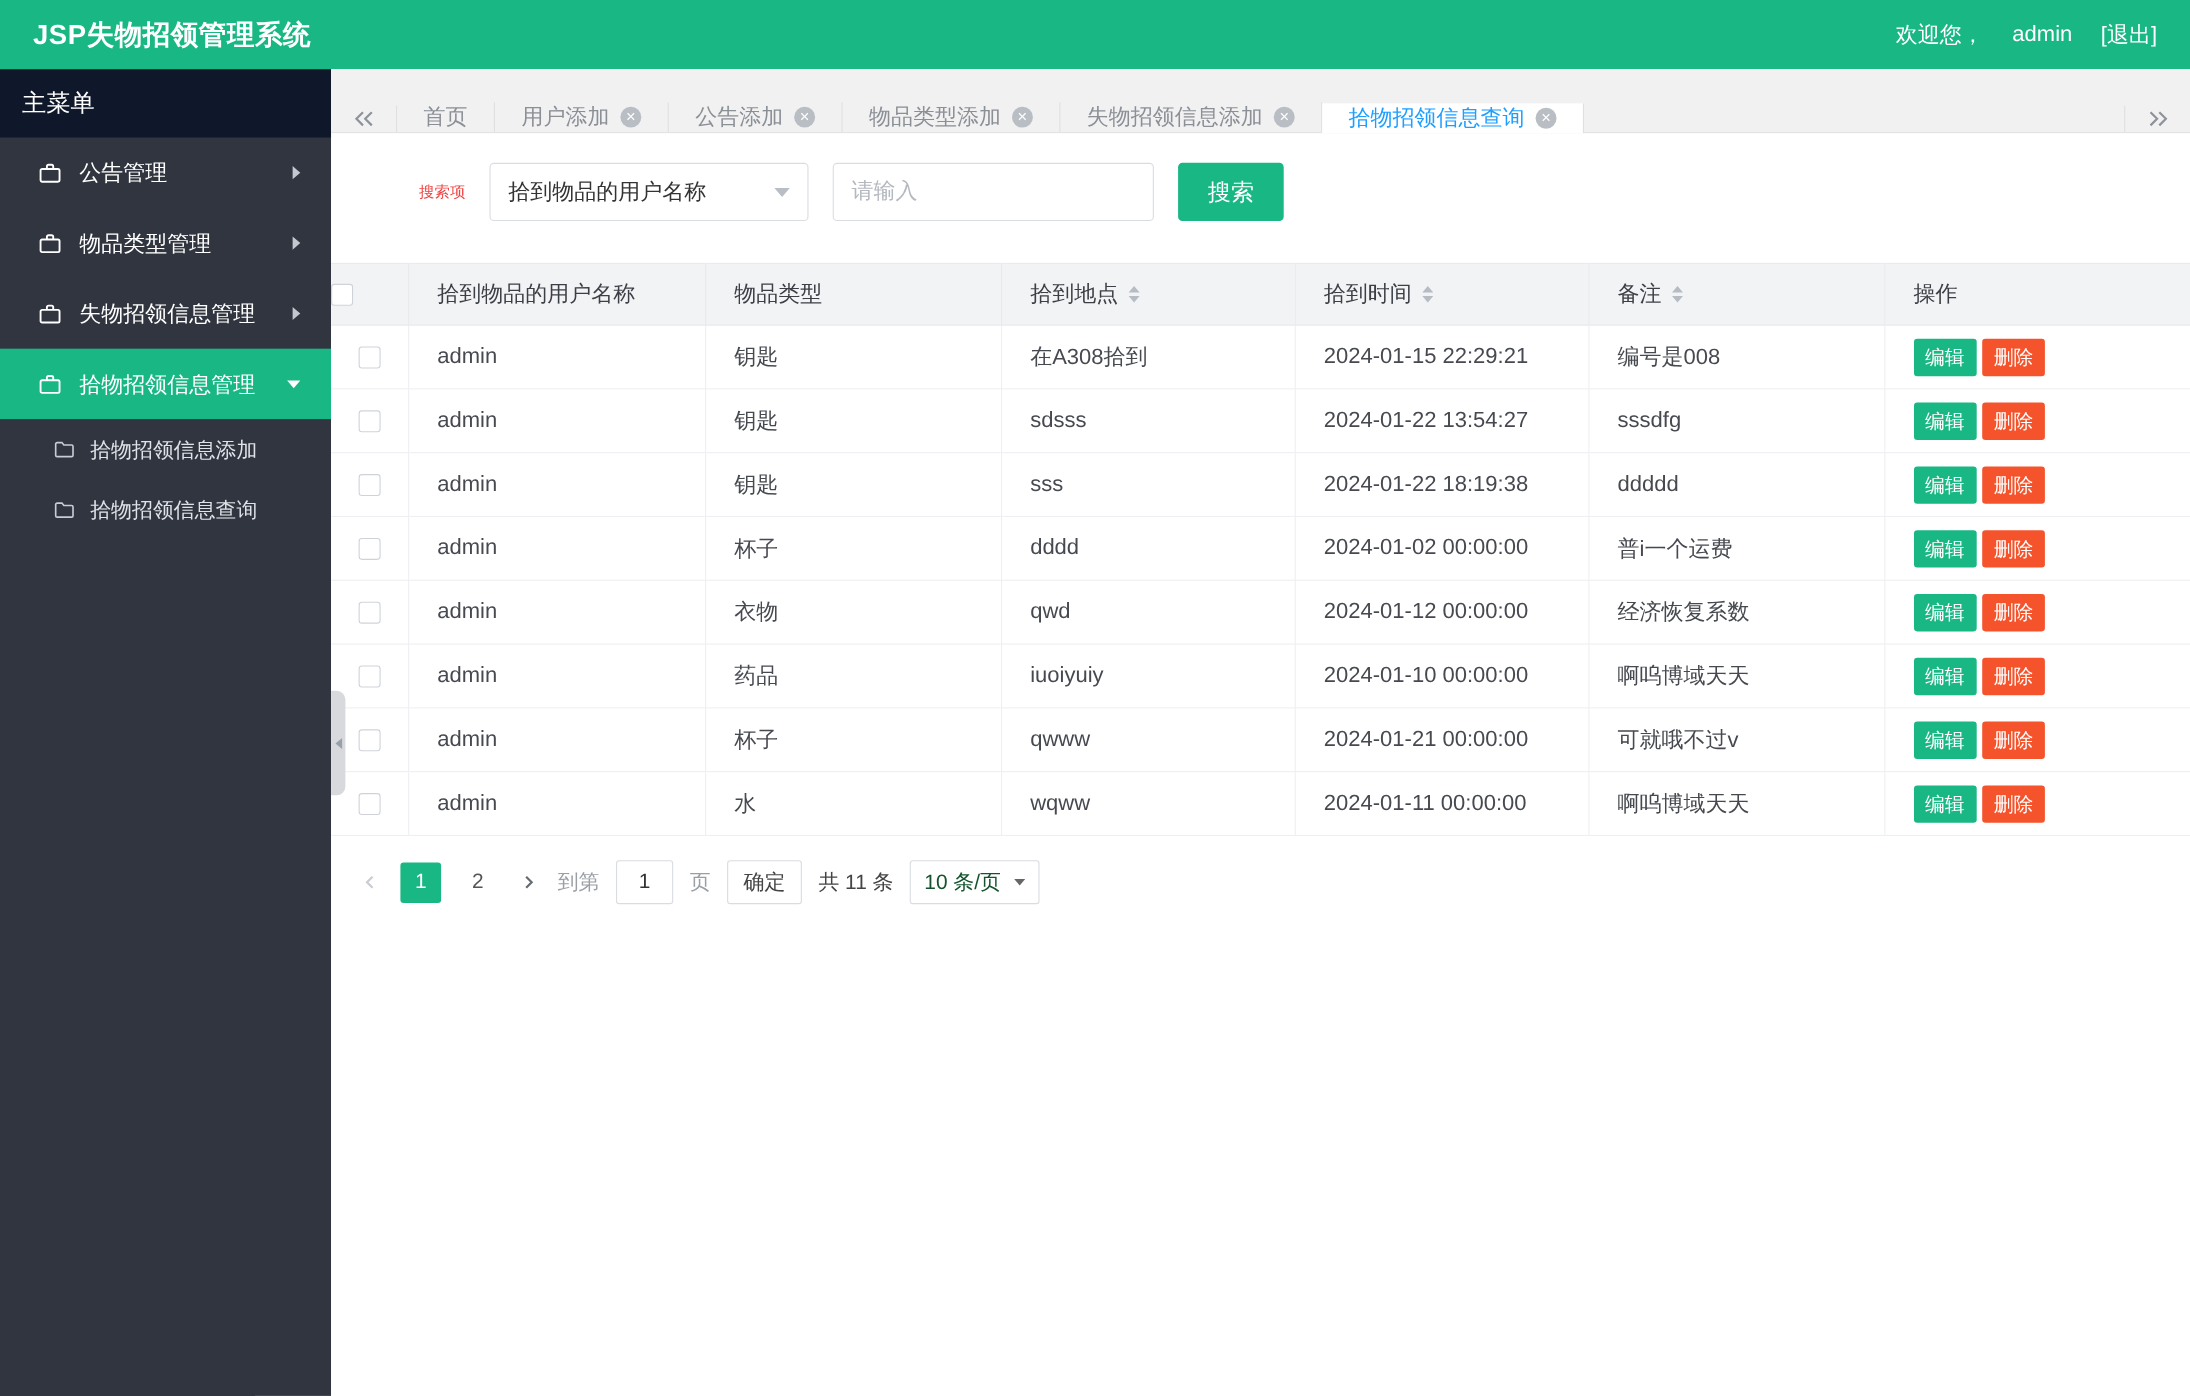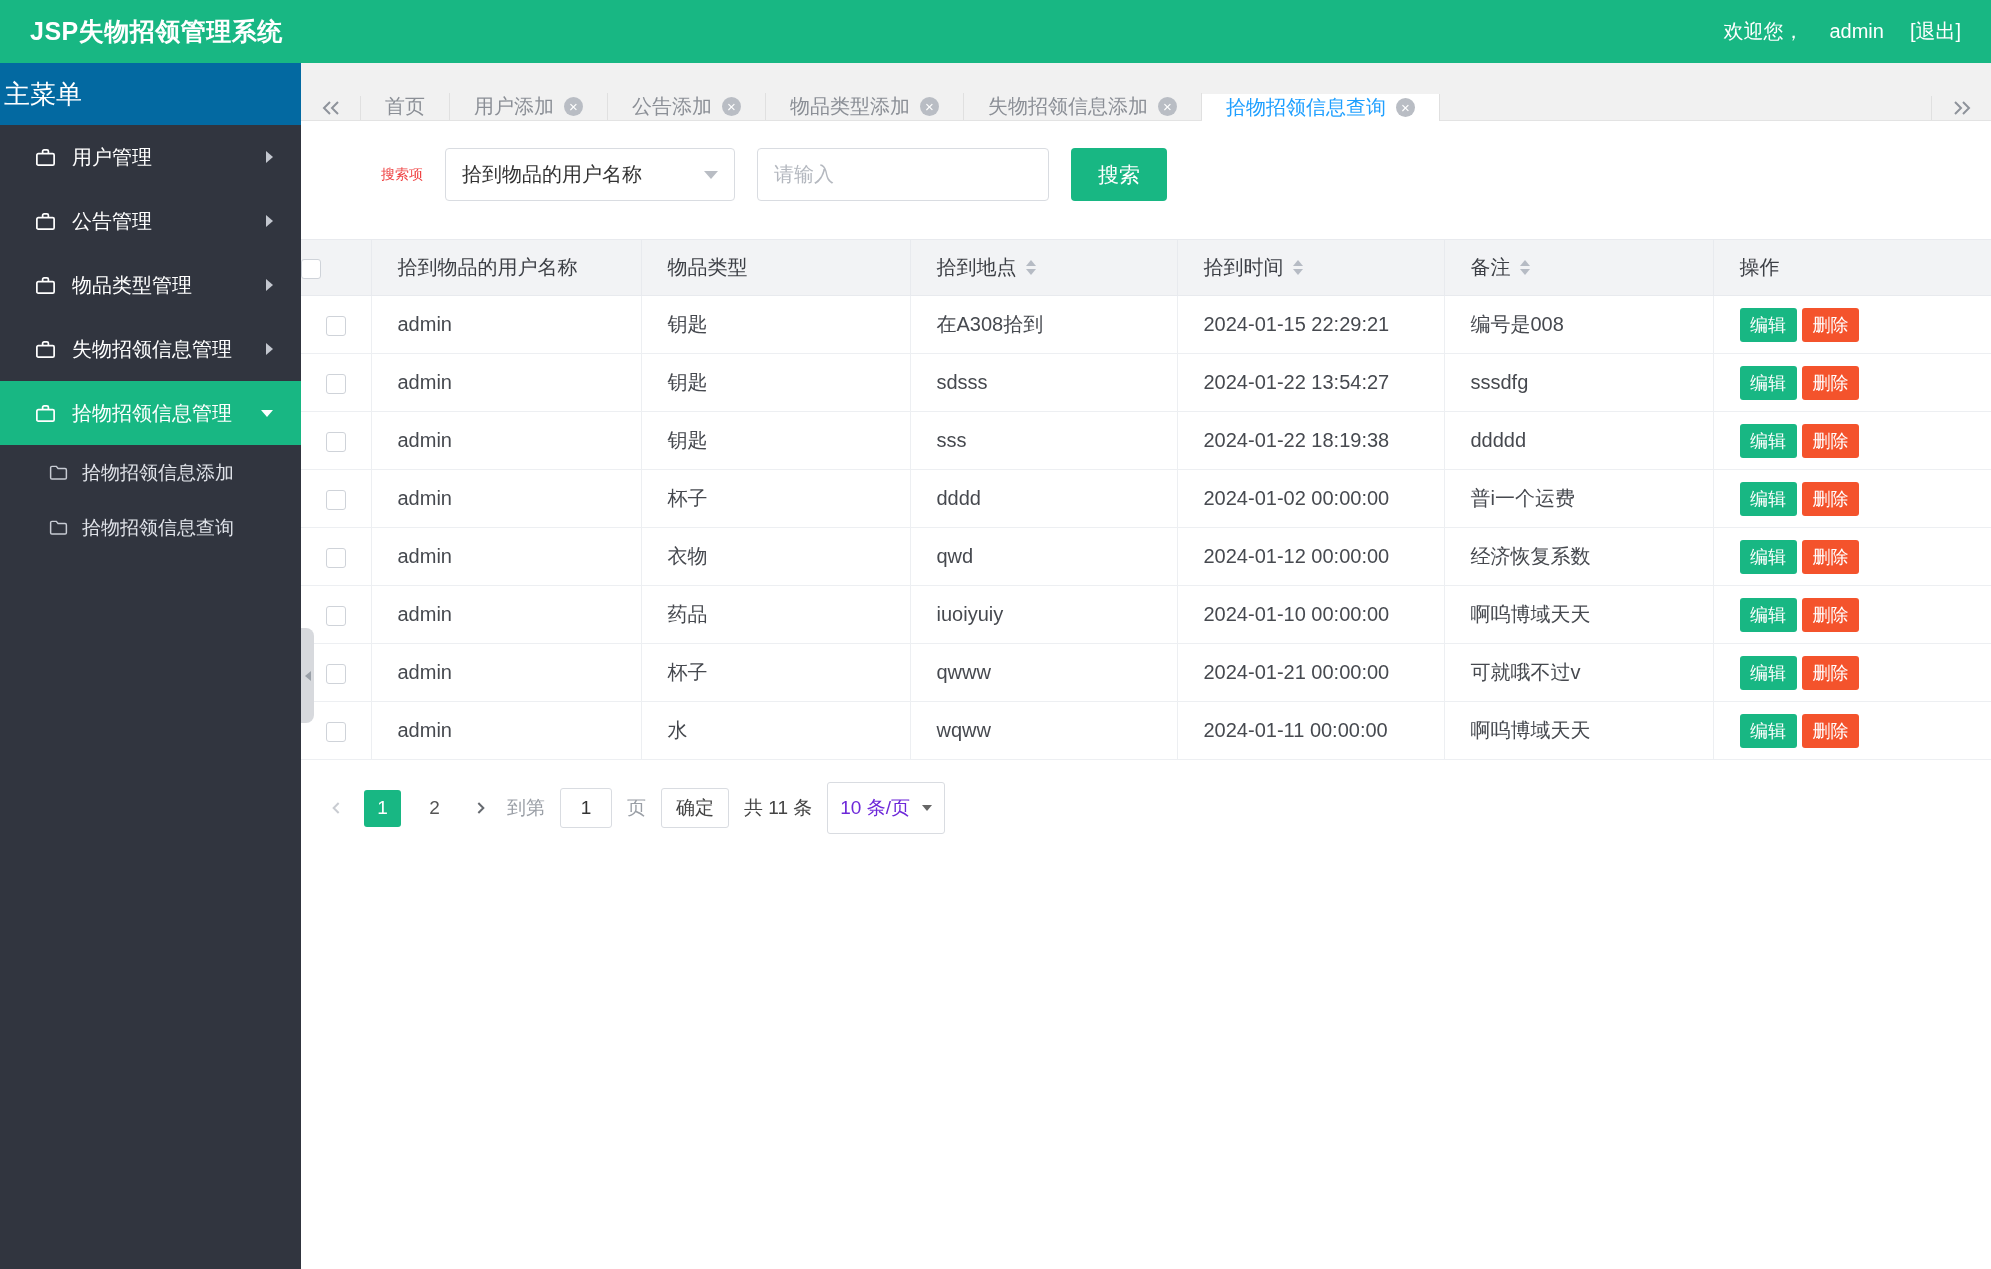--- a/index.html
+++ b/index.html
@@ -16,21 +16,21 @@
   .topbar{height:63px;flex:0 0 63px;background:var(--accent);display:flex;align-items:center;justify-content:space-between;padding:0 30px 0 30px;color:#fff}
   .app-title{font-size:25px;font-weight:bold;letter-spacing:.5px}
   .topbar-right{font-size:20px;display:flex;align-items:center;gap:26px}
   .topbar-right .logout{color:#fff;text-decoration:none;cursor:pointer}
 
   
   .layout{flex:1;display:flex;min-height:0}
 
   
   .sidebar{width:301px;flex:0 0 301px;background:#31353f;display:flex;flex-direction:column}
-  .menu-title{height:62px;flex:0 0 62px;background:#0369a1;color:#fff;font-size:26px;display:flex;align-items:center;padding:0 4px}
+  .menu-title{height:62px;flex:0 0 62px;background:#0f172a;color:#fff;font-size:22px;display:flex;align-items:center;padding:0 20px}
   .menu-item{height:64px;display:flex;align-items:center;padding:0 28px 0 33px;color:#fff;font-size:20px;cursor:pointer}
   .menu-item .mi-icon{width:24px;height:24px;margin-right:15px;display:flex;align-items:center;justify-content:center}
   .mi-label{flex:1;white-space:nowrap;overflow:hidden}
   .mi-caret{width:0;height:0;border-top:6px solid transparent;border-bottom:6px solid transparent;border-left:7px solid #c3c7cf}
   .menu-item.active{background:var(--accent)}
   .menu-item.active .mi-caret{border-left:6px solid transparent;border-right:6px solid transparent;border-top:7px solid #fff;border-bottom:none}
   .submenu-item{height:55px;display:flex;align-items:center;padding-left:48px;color:#dfe2e8;font-size:19px;gap:13px;cursor:pointer;white-space:nowrap}
   .submenu-item .sm-icon{display:flex;align-items:center}
 
   
@@ -72,21 +72,21 @@
 
   
   .pagination{display:flex;align-items:center;gap:15px;padding:22px 0 0 24px;font-size:19px}
   .pg-arrow{width:24px;height:26px;display:flex;align-items:center;justify-content:center;cursor:pointer}
   .pg-num{min-width:37px;height:37px;display:flex;align-items:center;justify-content:center;font-size:19px;color:#555;cursor:pointer;border-radius:3px;padding:0 6px}
   .pg-num.active{background:var(--accent);color:#fff}
   .pg-text{color:#9a9fa6}
   .pg-input{width:52px;height:40px;border:1px solid #d9dce1;border-radius:3px;text-align:center;font-size:19px;color:#333;outline:none;font-family:inherit}
   .pg-confirm{height:40px;padding:0 14px;background:#fff;border:1px solid #d9dce1;border-radius:3px;font-size:19px;color:#444;cursor:pointer;font-family:inherit}
   .pg-total{color:#444}
-  .pg-size{height:52px;border:1px solid #d9dce1;border-radius:3px;display:flex;align-items:center;gap:12px;padding:0 12px;cursor:pointer;color:#6d28d9;background:#fff;font-size:19px}
+  .pg-size{height:40px;border:1px solid #d9dce1;border-radius:3px;display:flex;align-items:center;gap:12px;padding:0 12px;cursor:pointer;color:#14532d;background:#fff;font-size:19px}
   .caret-sm{width:0;height:0;border-left:5px solid transparent;border-right:5px solid transparent;border-top:6px solid #666}
 
   
   .collapse-handle{position:absolute;left:0;top:565px;width:13px;height:95px;background:#d7d9dd;border-radius:0 8px 8px 0;cursor:pointer;display:flex;align-items:center;justify-content:center}
   .collapse-handle::after{content:"";width:0;height:0;border-top:5px solid transparent;border-bottom:5px solid transparent;border-right:6px solid #9aa0a8}
 </style>
 </head>
 <body>
 
 <div class="app">
@@ -99,30 +99,20 @@
       <a class="logout">[退出]</a>
     </div>
   </header>
 
   <div class="layout">
 
     <aside class="sidebar">
       <div class="menu-title">主菜单</div>
       <nav>
 
-        <div class="menu-item">
-          <span class="mi-icon">
-            <svg width="23" height="23" viewBox="0 0 24 24" fill="none" stroke="#ffffff" stroke-width="1.8">
-                <rect x="3" y="8" width="18" height="12" rx="1.5"></rect>
-                <path d="M9 8V5.5A1.5 1.5 0 0 1 10.5 4h3A1.5 1.5 0 0 1 15 5.5V8"></path>
-              </svg>
-          </span>
-          <span class="mi-label">用户管理</span>
-          <span class="mi-caret"></span>
-        </div>
 
         <div class="menu-item">
           <span class="mi-icon">
             <svg width="23" height="23" viewBox="0 0 24 24" fill="none" stroke="#ffffff" stroke-width="1.8">
                 <rect x="3" y="8" width="18" height="12" rx="1.5"></rect>
                 <path d="M9 8V5.5A1.5 1.5 0 0 1 10.5 4h3A1.5 1.5 0 0 1 15 5.5V8"></path>
               </svg>
           </span>
           <span class="mi-label">公告管理</span>
           <span class="mi-caret"></span>

